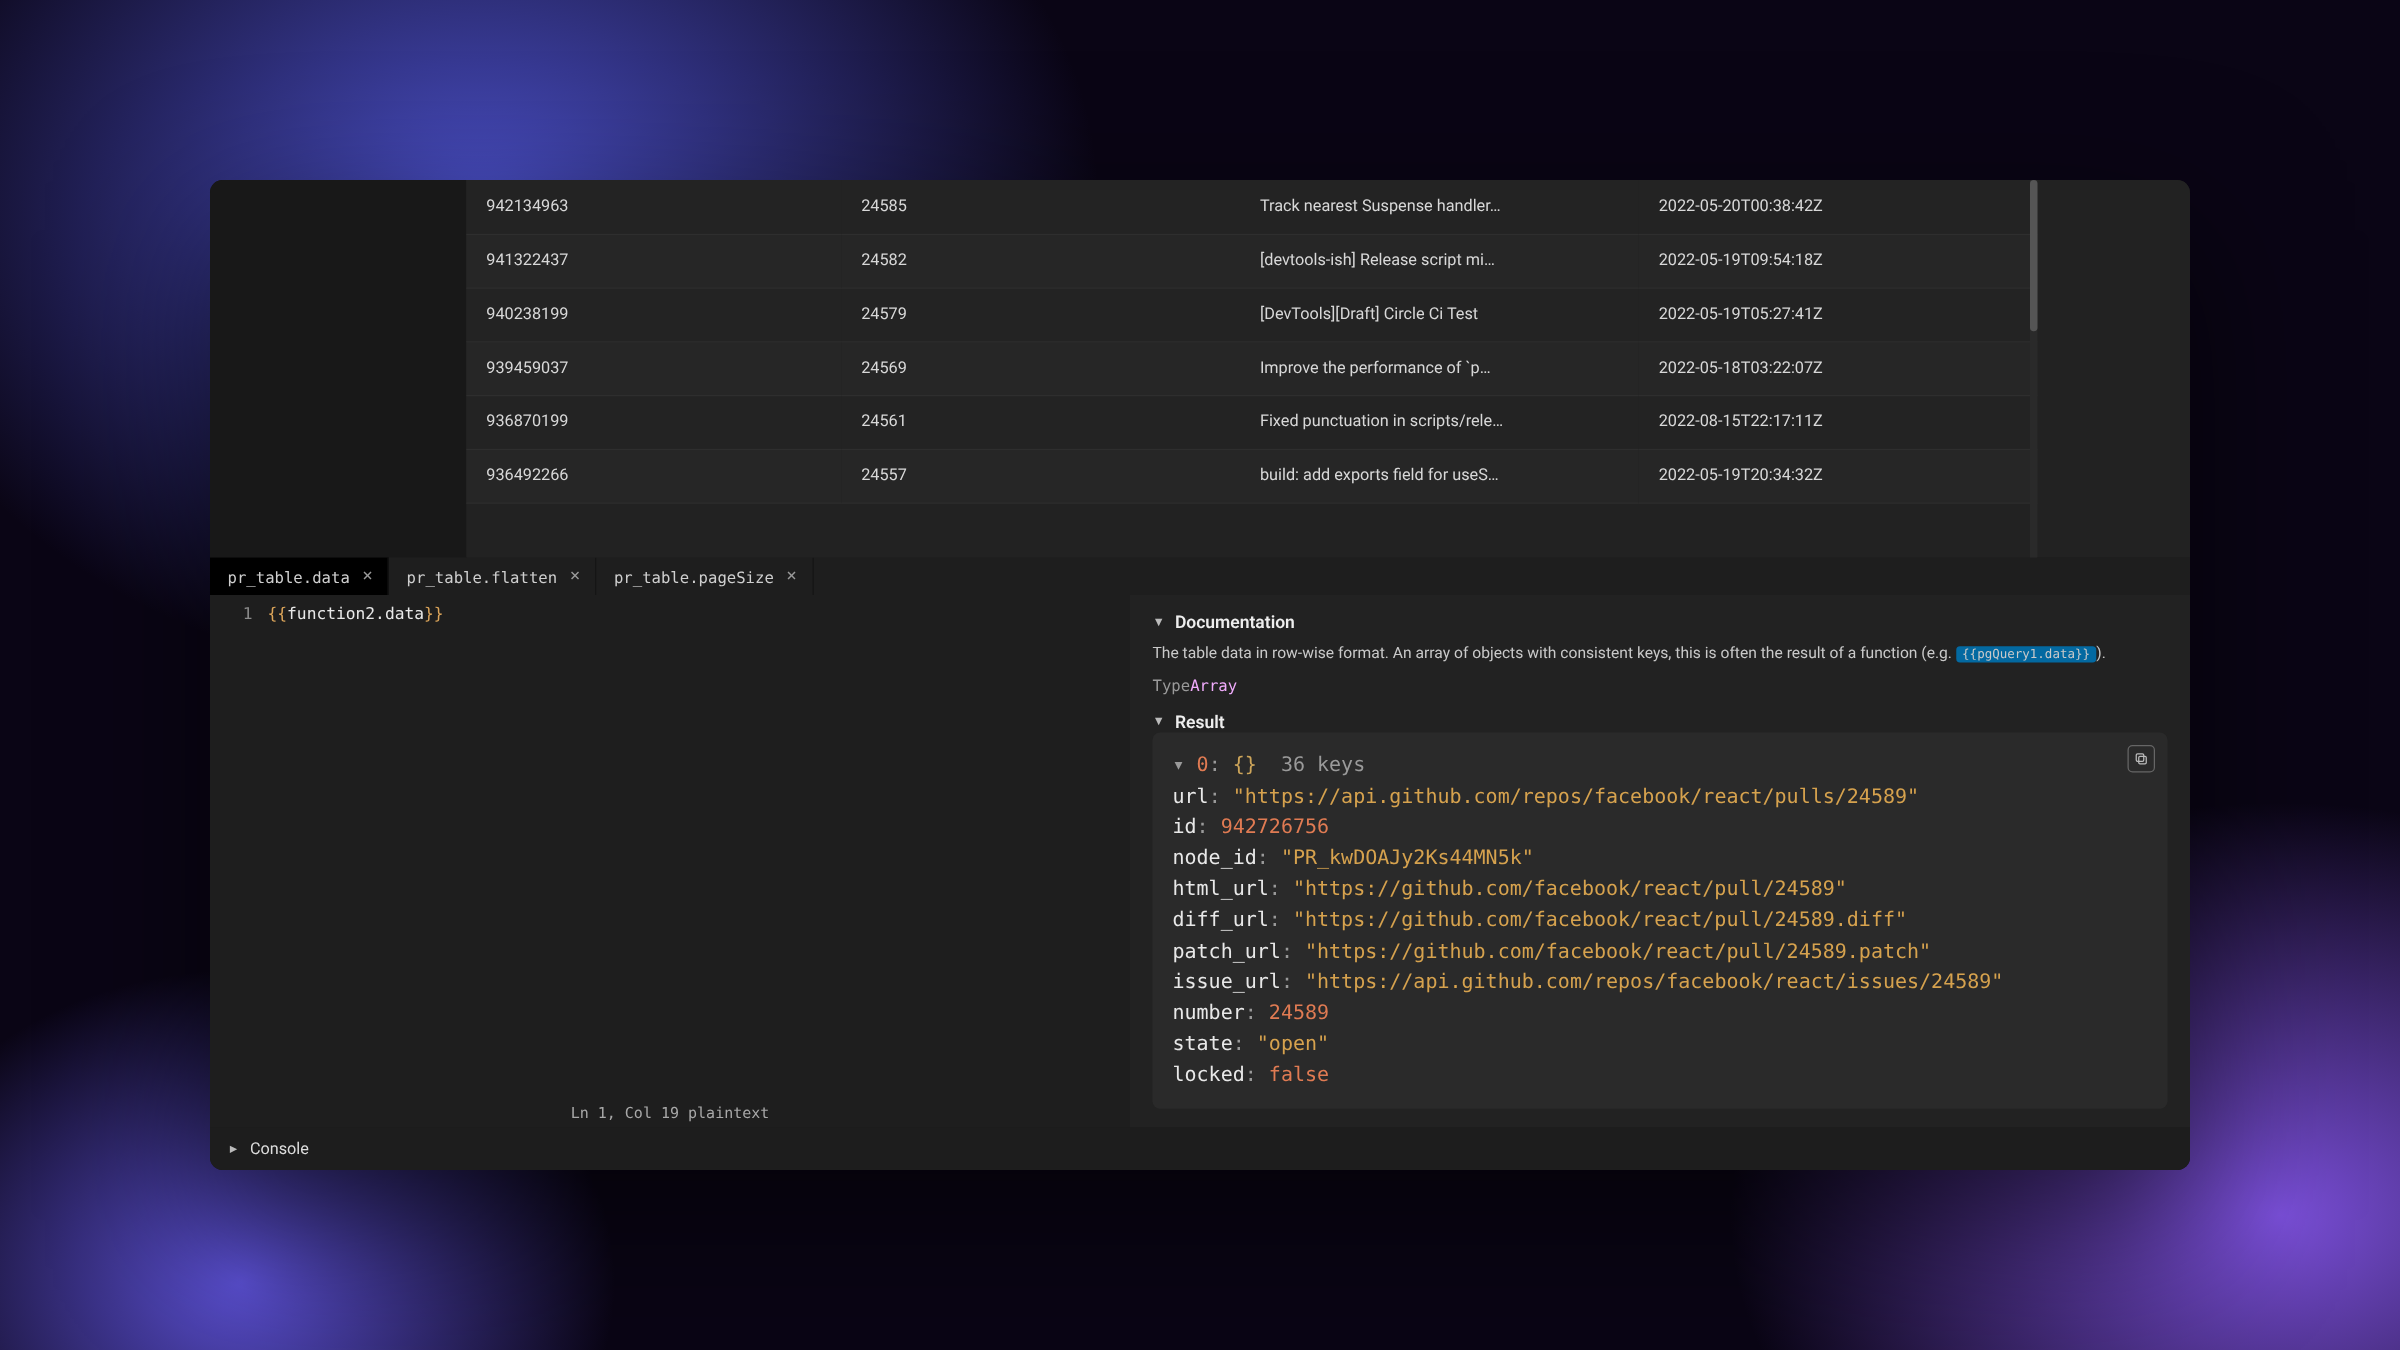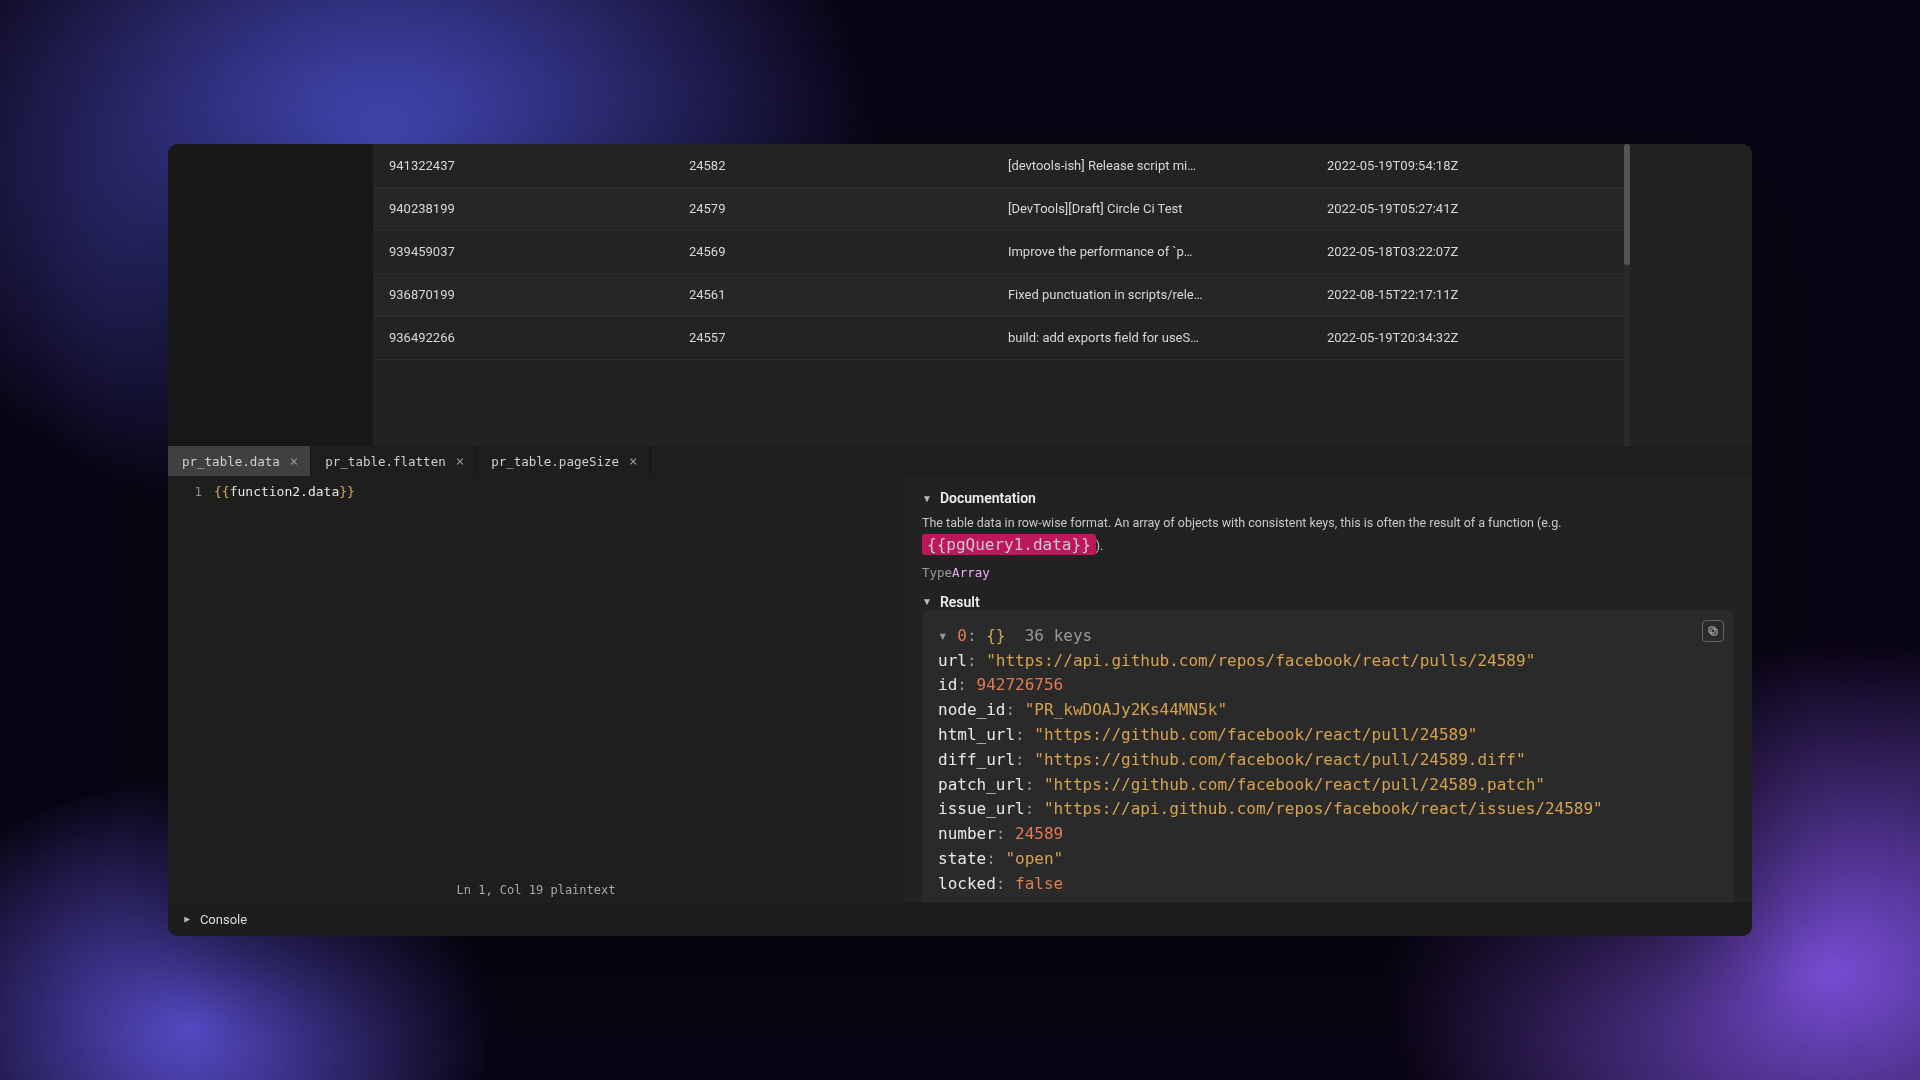--- a/index.html
+++ b/index.html
@@ -38,35 +38,35 @@
   td.c2 { width: 234px; }
   td.c3 { width: 234px; max-width: 234px; }
   td.c4 { width: 234px; }
   .tabs-row { display: flex; background: #1e1e1e; height: 30px; }
   .tab {
     display: flex; align-items: center; gap: 10px;
     padding: 0 12px 0 14px; font-size: 12.5px; color: #cfcfcf;
     border-right: 1px solid #151515; cursor: pointer;
     font-family: "SFMono-Regular", Consolas, monospace;
   }
-  .tab.active { background: #404040; }
+  .tab.active { background: #000000; }
   .tab .x { font-size: 14px; color: #9a9a9a; }
   .mid-area { display: flex; flex: 1; min-height: 0; }
   .editor-pane { width: 736px; display: flex; flex-direction: column; background: #1e1e1e; }
   .editor-body { flex: 1; display: flex; font-family: "SFMono-Regular", Consolas, monospace; font-size: 13px; padding-top: 6px; }
   .gutter { width: 46px; text-align: right; padding-right: 12px; color: #8b8b8b; line-height: 20px; }
   .code-line { line-height: 20px; }
   .tok-br { color: #dca55a; }
   .tok-id { color: #e8e8e8; }
   .status-line { height: 24px; line-height: 24px; padding: 0 10px; font-size: 12px; color: #a8a8a8; background: #1e1e1e; font-family: "SFMono-Regular", Consolas, monospace; text-align: center; }
   .inspect-pane { flex: 1; display: flex; flex-direction: column; background: #222; padding: 14px 18px 14px 18px; gap: 14px; overflow: hidden; }
   .sec-head { display: flex; align-items: center; gap: 8px; font-size: 14px; font-weight: 600; color: #eee; }
   .chev { display: inline-block; transform: rotate(0deg); font-size: 10px; color: #bbb; }
   .doc-body { font-size: 12.5px; color: #c9c9c9; line-height: 1.5; }
-  .doc-body code { background: #be185d; padding: 1px 5px; border-radius: 3px; font-family: "SFMono-Regular", Consolas, monospace; font-size: 16px; margin-top: 48px; }
+  .doc-body code { background: #0369a1; padding: 1px 5px; border-radius: 3px; font-family: "SFMono-Regular", Consolas, monospace; font-size: 10px; margin-top: 48px; }
   .type-row { display: flex; font-size: 12.5px; margin-top: 8px; font-family: "SFMono-Regular", Consolas, monospace; }
   .type-row .k { color: #9a9a9a; }
   .type-row .v { color: #f0abfc; }
   .result-box { background: #2a2a2a; border-radius: 6px; padding: 14px 16px; font-family: "SFMono-Regular", Consolas, monospace; font-size: 16px; line-height: 1.55; position: relative; }
   .copy-btn { position: absolute; top: 10px; right: 10px; width: 22px; height: 22px; border: 1px solid #666; border-radius: 4px; display: flex; align-items: center; justify-content: center; cursor: pointer; }
   .copy-btn svg { width: 12px; height: 12px; stroke: #bbb; fill: none; }
   .jk { color: #e8e8e8; }
   .jc { color: #9a9a9a; }
   .js { color: #d6a24e; }
   .jn { color: #e07b53; }
@@ -79,20 +79,26 @@
 </head>
 <body>
 
 <div class="app-window">
 
   <div class="top-area">
     <div class="left-gutter"></div>
     <div class="table-wrap">
       <table>
         <tbody id="tbody">
+            <tr>
+              <td class="c1">942134963</td>
+              <td class="c2">24585</td>
+              <td class="c3">Track nearest Suspense handler…</td>
+              <td class="c4">2022-05-20T00:38:42Z</td>
+            </tr>
             <tr>
               <td class="c1">941322437</td>
               <td class="c2">24582</td>
               <td class="c3">[devtools-ish] Release script mi…</td>
               <td class="c4">2022-05-19T09:54:18Z</td>
             </tr>
             <tr>
               <td class="c1">940238199</td>
               <td class="c2">24579</td>
               <td class="c3">[DevTools][Draft] Circle Ci Test</td>

